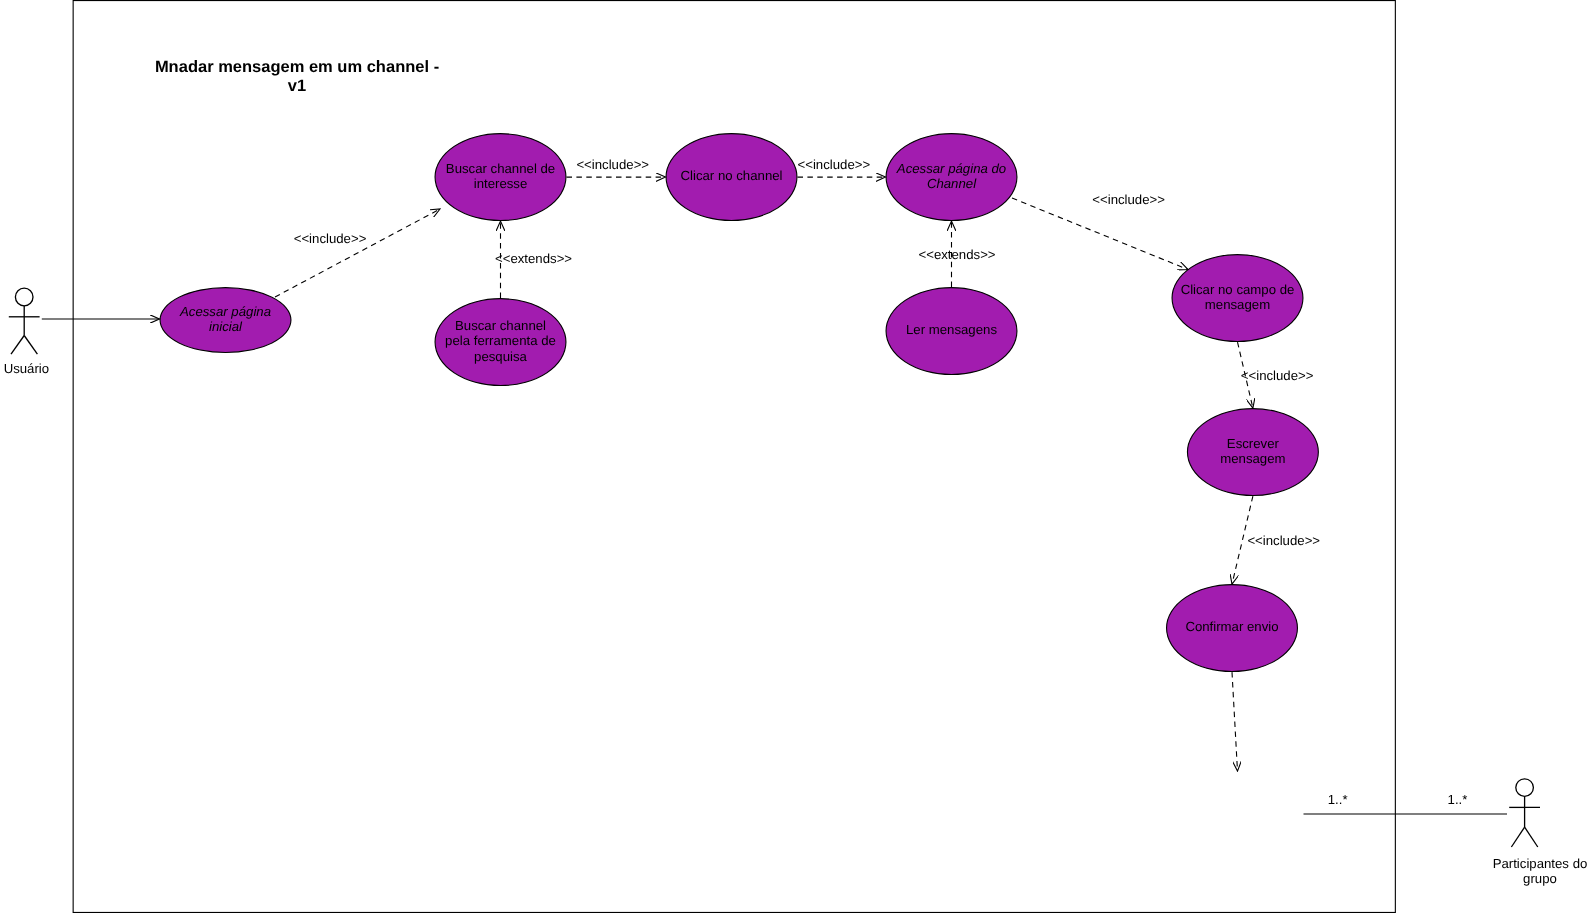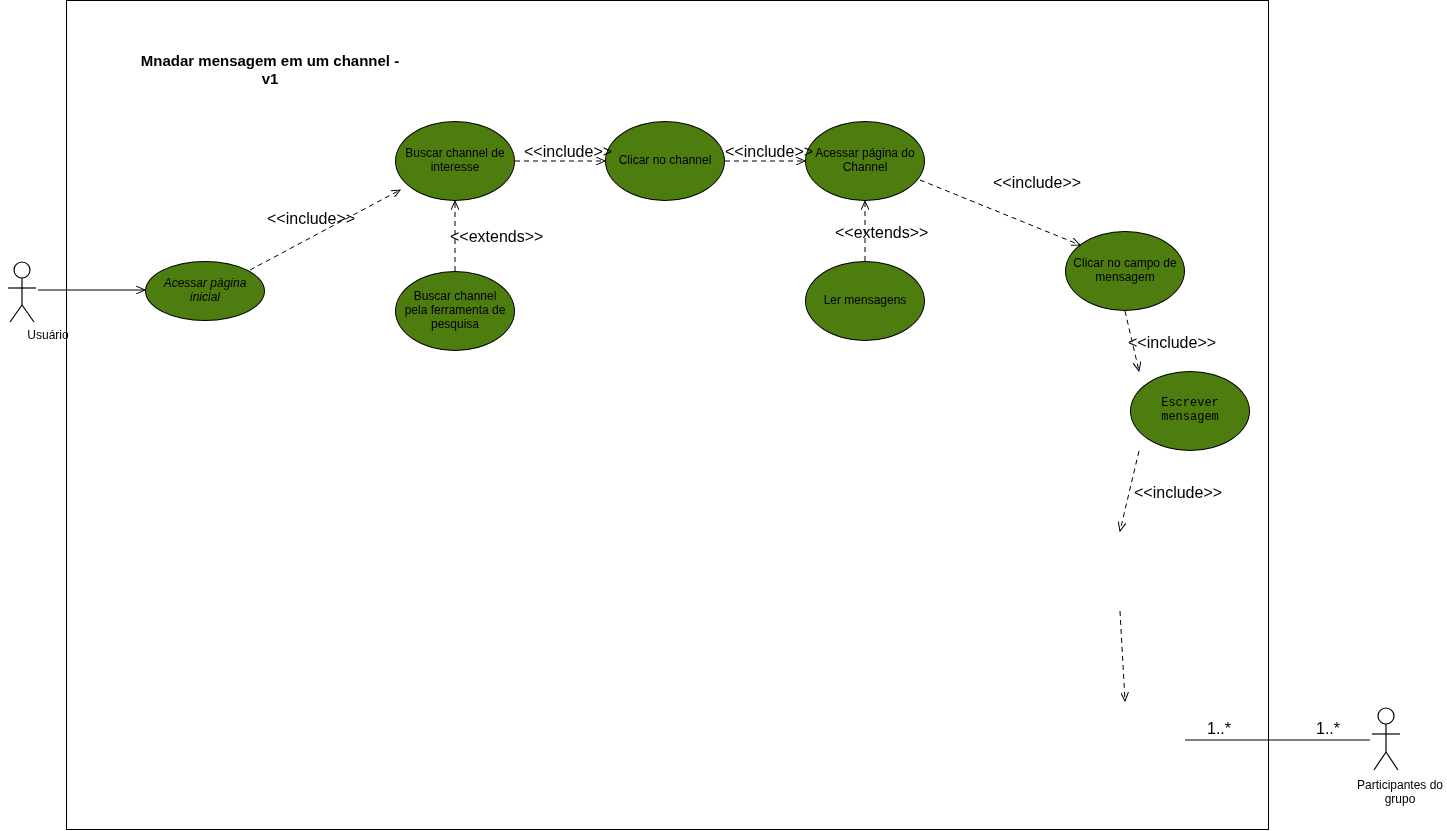--- a/index.html
+++ b/index.html
@@ -24,33 +24,33 @@
     position: absolute;
     font-weight: bold;
     font-size: 15px;
     text-align: center;
     line-height: 1.2;
   }
   .usecase {
     position: absolute;
     border: 1px solid #000;
     border-radius: 50%;
-    background: #4d7c0f;
+    background: #a21caf;
     display: flex;
     align-items: center;
     justify-content: center;
     text-align: center;
     font-size: 12px;
     line-height: 1.15;
     box-sizing: border-box;
     padding: 4px 6px;
   }
   .label {
     position: absolute;
-    font-size: 16px;
+    font-size: 12px;
     text-align: right;
     white-space: nowrap;
   }
   .actor-label {
     position: absolute;
     font-size: 12px;
     text-align: center;
   }
   svg.overlay {
     position: absolute;
@@ -79,51 +79,54 @@
   </div>
 
   <div class="usecase" style="left:605px; top:121px; width:120px; height:80px;">
     <span>Clicar no channel</span>
   </div>
 
   <div class="usecase" style="left:395px; top:271px; width:120px; height:80px;">
     <span>Buscar channel pela ferramenta de pesquisa</span>
   </div>
 
-  <div class="usecase" style="left:805px; top:121px; width:120px; height:80px;">
+  <div class="usecase" style="left:805px; top:121px; width:120px; height:80px;font-style:italic;">
     <span>Acessar página do Channel</span>
   </div>
 
   <div class="usecase" style="left:805px; top:261px; width:120px; height:80px;">
     <span>Ler mensagens</span>
   </div>
 
   <div class="usecase" style="left:1065px; top:231px; width:120px; height:80px;">
     <span>Clicar no campo de mensagem</span>
   </div>
 
-  <div class="usecase" style="left:1130px; top:371px; width:120px; height:80px;font-family:Liberation Mono, monospace;">
+  <div class="usecase" style="left:1079px; top:371px; width:120px; height:80px;">
     <span>Escrever mensagem</span>
   </div>
 
+  <div class="usecase" style="left:1060px; top:531px; width:120px; height:80px;">
+    <span>Confirmar envio</span>
+  </div>
 
 
   <div class="label" style="left:267px; top:210px;">&lt;&lt;include&gt;&gt;</div>
   <div class="label" style="left:450px; top:228px;">&lt;&lt;extends&gt;&gt;</div>
   <div class="label" style="left:524px; top:143px;">&lt;&lt;include&gt;&gt;</div>
   <div class="label" style="left:725px; top:143px;">&lt;&lt;include&gt;&gt;</div>
   <div class="label" style="left:835px; top:224px;">&lt;&lt;extends&gt;&gt;</div>
   <div class="label" style="left:993px; top:174px;">&lt;&lt;include&gt;&gt;</div>
   <div class="label" style="left:1128px; top:334px;">&lt;&lt;include&gt;&gt;</div>
   <div class="label" style="left:1134px; top:484px;">&lt;&lt;include&gt;&gt;</div>
 
   <div class="label" style="left:1207px; top:720px;">1..*</div>
   <div class="label" style="left:1316px; top:720px;">1..*</div>
 
-  <div class="actor-label" style="left:0px; top:328px; width:48px;padding-left:24px;">Usuário</div>
+  <div class="actor-label" style="left:0px; top:328px; width:48px;">Usuário</div>
   <div class="actor-label" style="left:1340px; top:778px; width:120px;">Participantes do grupo</div>
 
   <svg class="overlay">
     <defs>
       <marker id="arrow-open" markerWidth="10" markerHeight="8" refX="9" refY="4" orient="auto" markerUnits="strokeWidth">
         <path d="M0,0 L9,4 L0,8" fill="none" stroke="#000" stroke-width="1"></path>
       </marker>
     </defs>
 
     <g stroke="#000" stroke-width="1.2" fill="none">

